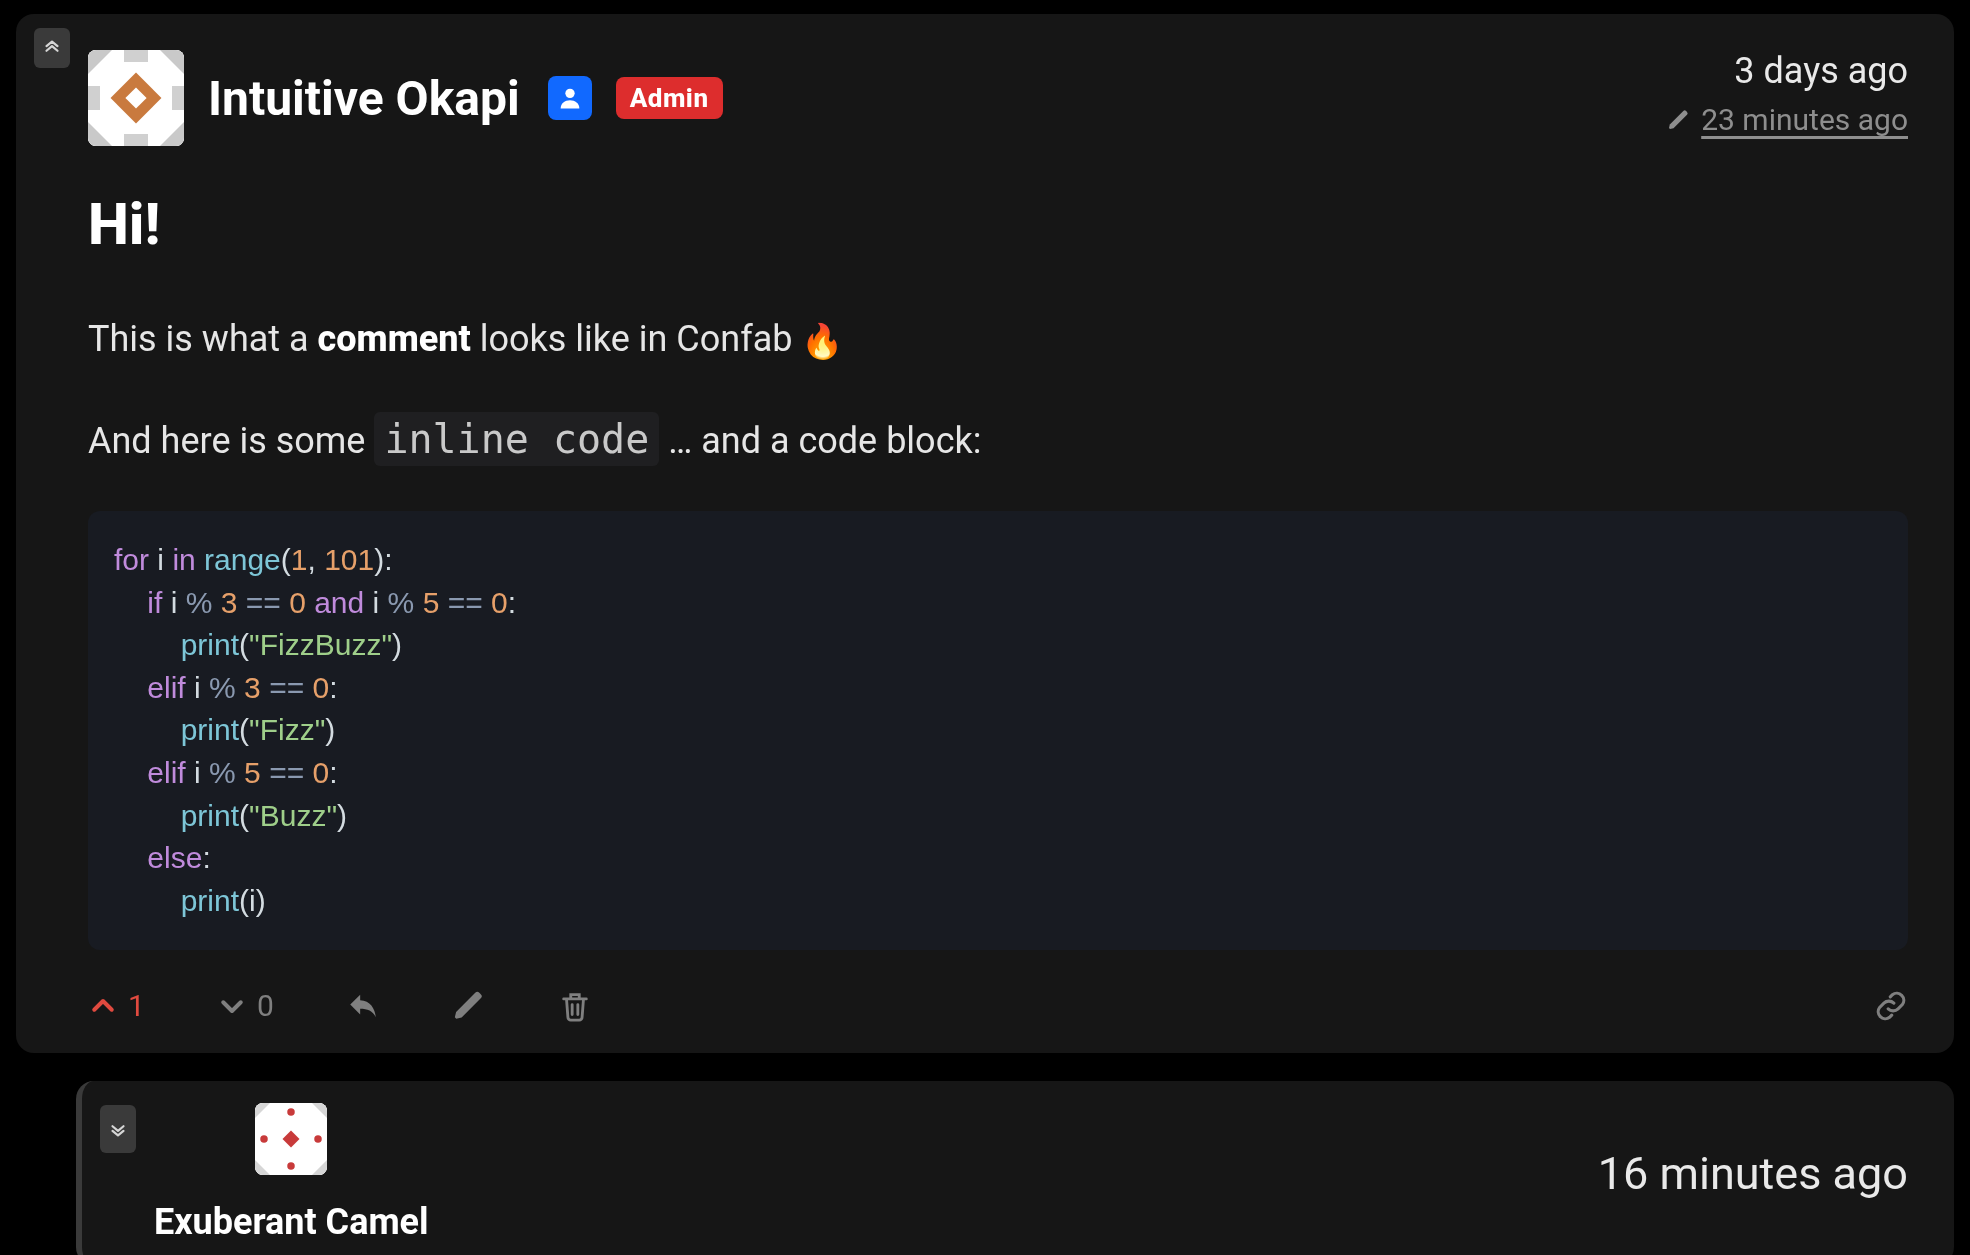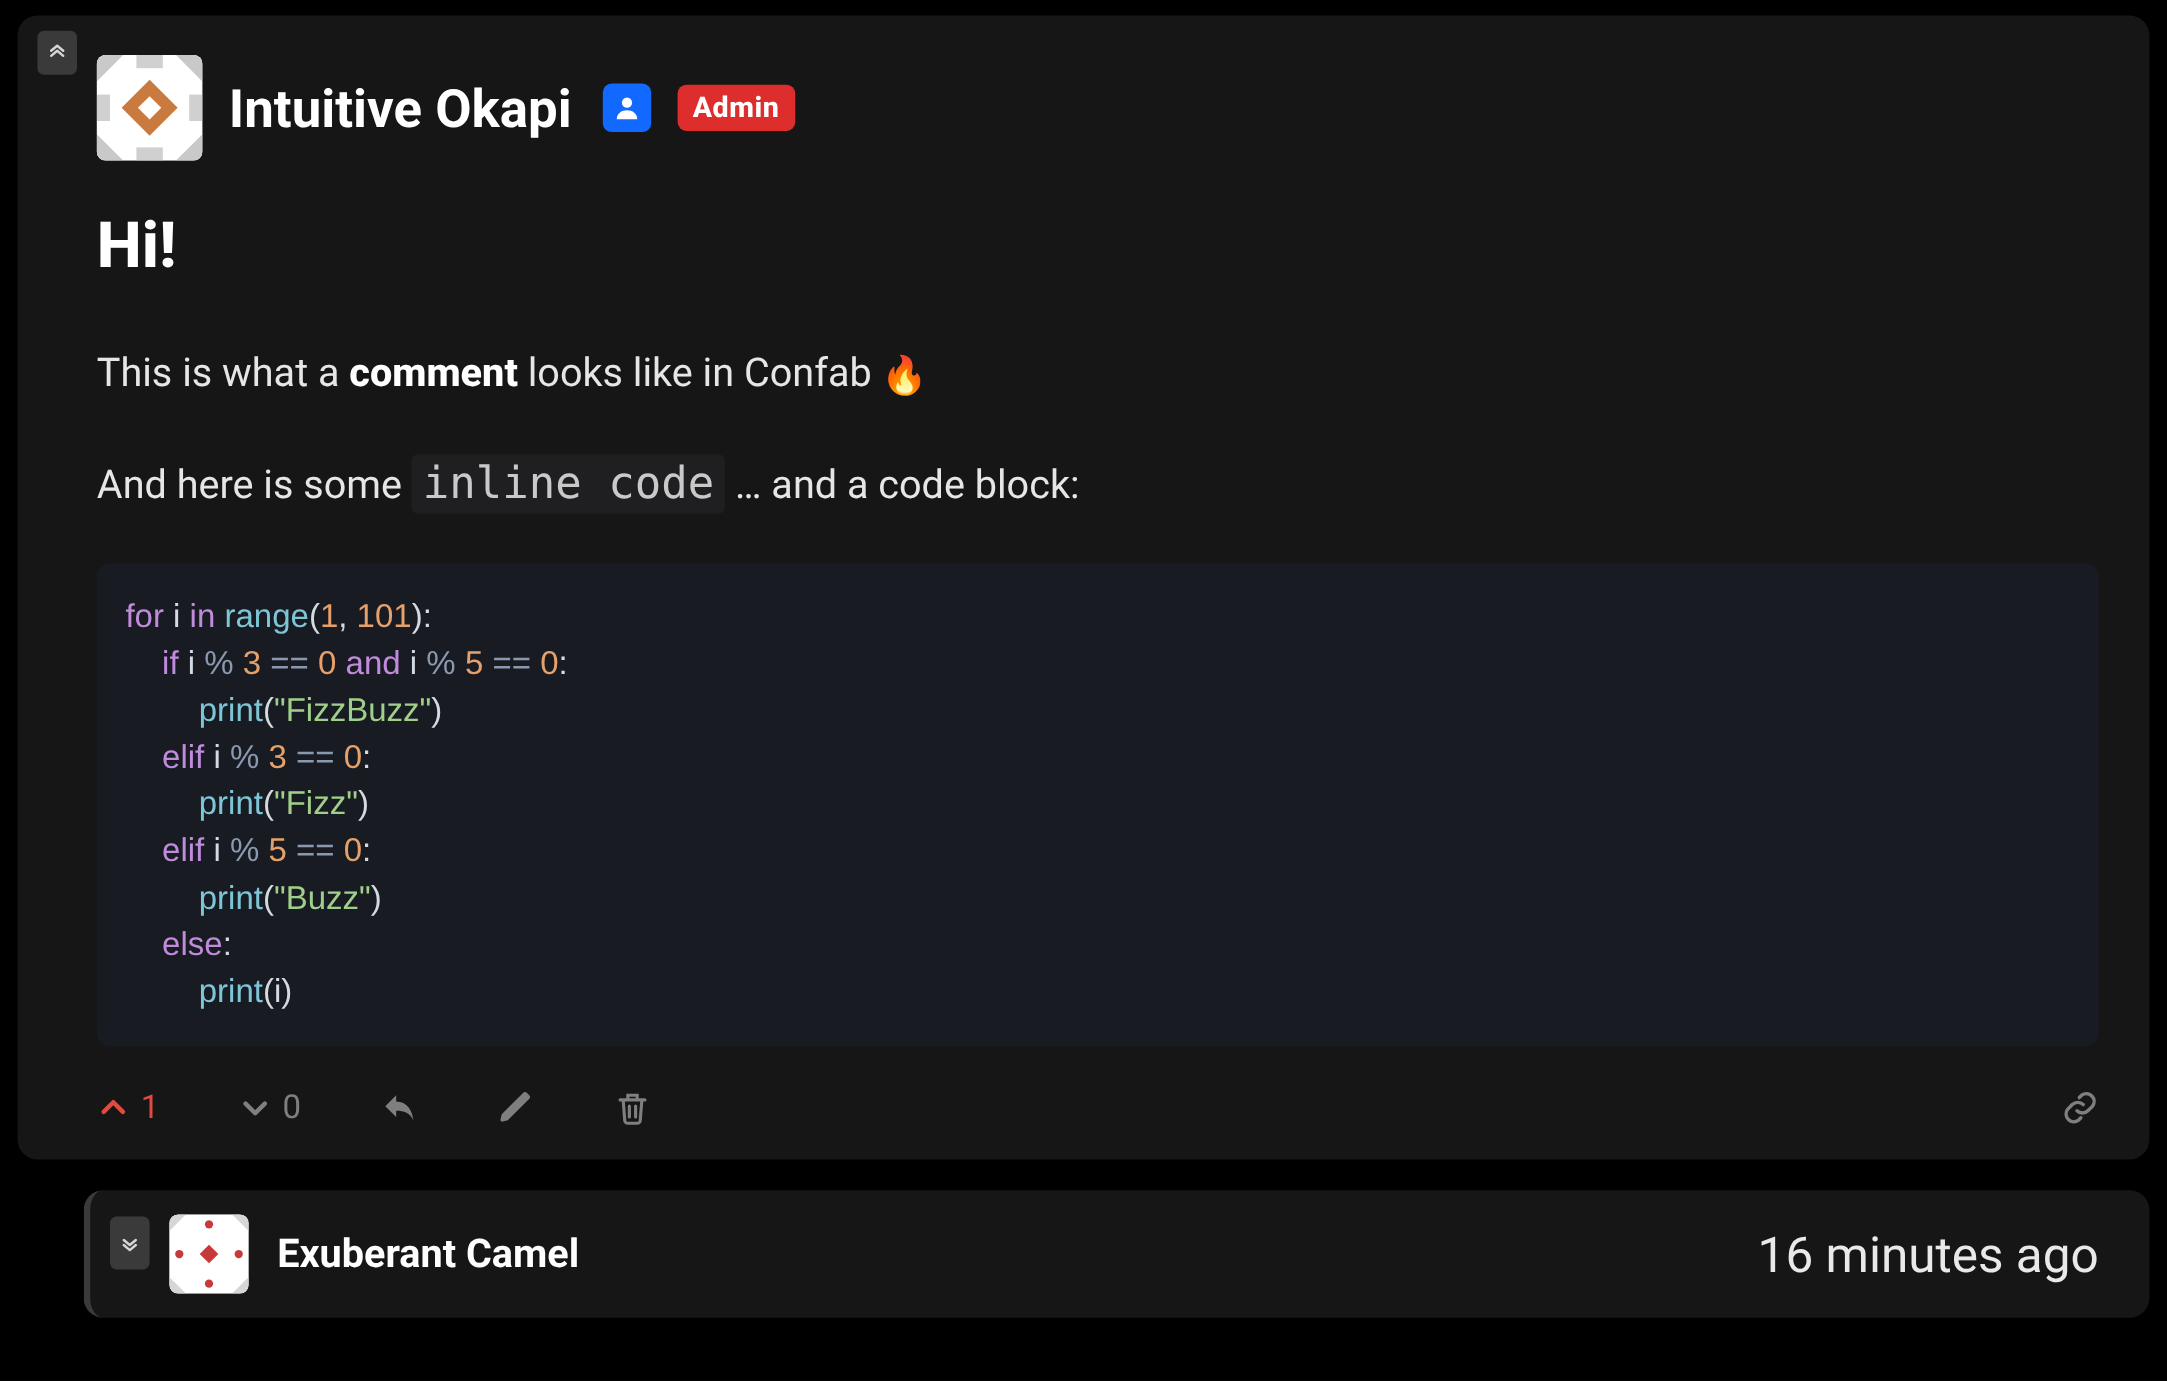--- a/index.html
+++ b/index.html
@@ -183,20 +183,21 @@
   .reply-card .collapse-chip { top: 24px; left: 18px; height: 48px; }
   .reply-row {
     display: flex;
     align-items: center;
     justify-content: space-between;
   }
   .reply-author {
     display: flex;
     align-items: center;
     gap: 26px;
+    flex-direction: column;
   }
   .avatar-sm {
     width: 72px;
     height: 72px;
     border-radius: 8px;
     background: #fff;
     display: grid;
     place-items: center;
     overflow: hidden;
   }
@@ -237,20 +238,29 @@
         <span class="author-name">Intuitive Okapi</span>
         <span class="blue-badge">
           <svg viewBox="0 0 24 24">
             <circle cx="12" cy="8" r="4" fill="#fff"></circle>
             <path d="M4 21c0-4.4 3.6-7 8-7s8 2.6 8 7" fill="#fff"></path>
           </svg>
         </span>
         <span class="admin-badge">Admin</span>
       </div>
 
+      <div class="time-col">
+        <div class="time-primary">3 days ago</div>
+        <div class="time-edited">
+          <svg viewBox="0 0 24 24">
+            <path d="M3 21l3.5-.8L20 6.7a2 2 0 0 0 0-2.8l-.9-.9a2 2 0 0 0-2.8 0L2.8 16.5 2 20z"></path>
+          </svg>
+          <span>23 minutes ago</span>
+        </div>
+      </div>
     </div>
 
     <div class="body">
       <h1>Hi!</h1>
 
       <p>
         <span>This is what a </span><b>comment</b><span> looks like in Confab </span><span class="emoji">🔥</span>
       </p>
 
       <p>

